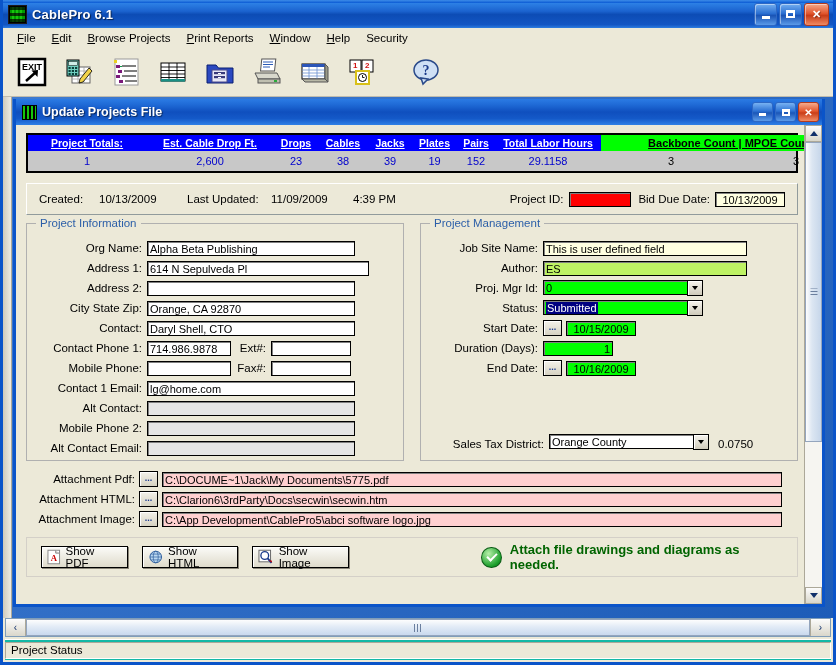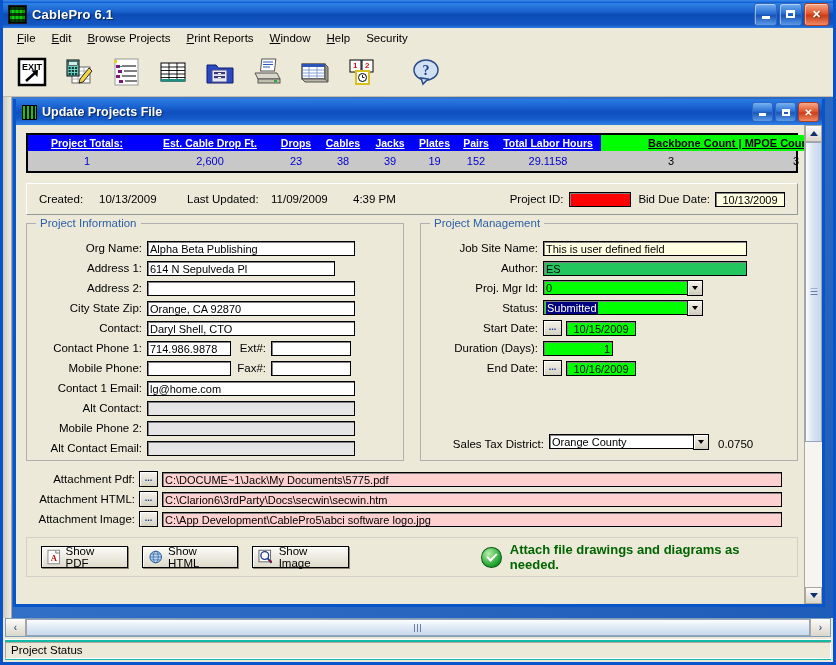--- a/index.html
+++ b/index.html
@@ -151,21 +151,21 @@
 
   .fld{
     border:1px solid #000;background:#fff;height:15px;box-sizing:border-box;
     font-family:"Liberation Sans", sans-serif;font-size:11px;
     padding:0 2px;line-height:14px;color:#000;overflow:hidden;white-space:nowrap;
     box-shadow:inset 1px 1px 0 #808080;
   }
   .fld.red{background:#ff0000;color:#ff0000;text-align:right;}
   .fld.cream{background:#ffffe1;}
   .fld.green{background:#00ff00;}
-  .fld.blue-ro{background:#22c55e;}
+  .fld.blue-ro{background:#bef264;}
   .fld.pink{background:#ffd0d0;}
   .fld.disabled{background:#e5e5e5;}
 
   
   .groups{display:flex;margin:8px 10px 0 10px;gap:16px;}
   .gbox{
     border:1px solid #b0b0b0;border-radius:0;position:relative;
     background:#ece9d8;box-sizing:border-box;padding:14px 10px 8px 10px;
   }
   .gbox-title{
@@ -490,21 +490,21 @@
 
           <div class="gbox left">
             <div class="gbox-title">Project Information</div>
 
             <div class="row">
               <span class="lab">Org Name:</span>
               <span class="fld" style="width:208px">Alpha Beta Publishing</span>
             </div>
             <div class="row">
               <span class="lab">Address 1:</span>
-              <span class="fld" style="width:188px">614 N Sepulveda Pl</span>
+              <span class="fld" style="width:222px">614 N Sepulveda Pl</span>
             </div>
             <div class="row">
               <span class="lab">Address 2:</span>
               <span class="fld" style="width:208px"></span>
             </div>
             <div class="row">
               <span class="lab">City State Zip:</span>
               <span class="fld" style="width:208px">Orange, CA  92870</span>
             </div>
             <div class="row">

